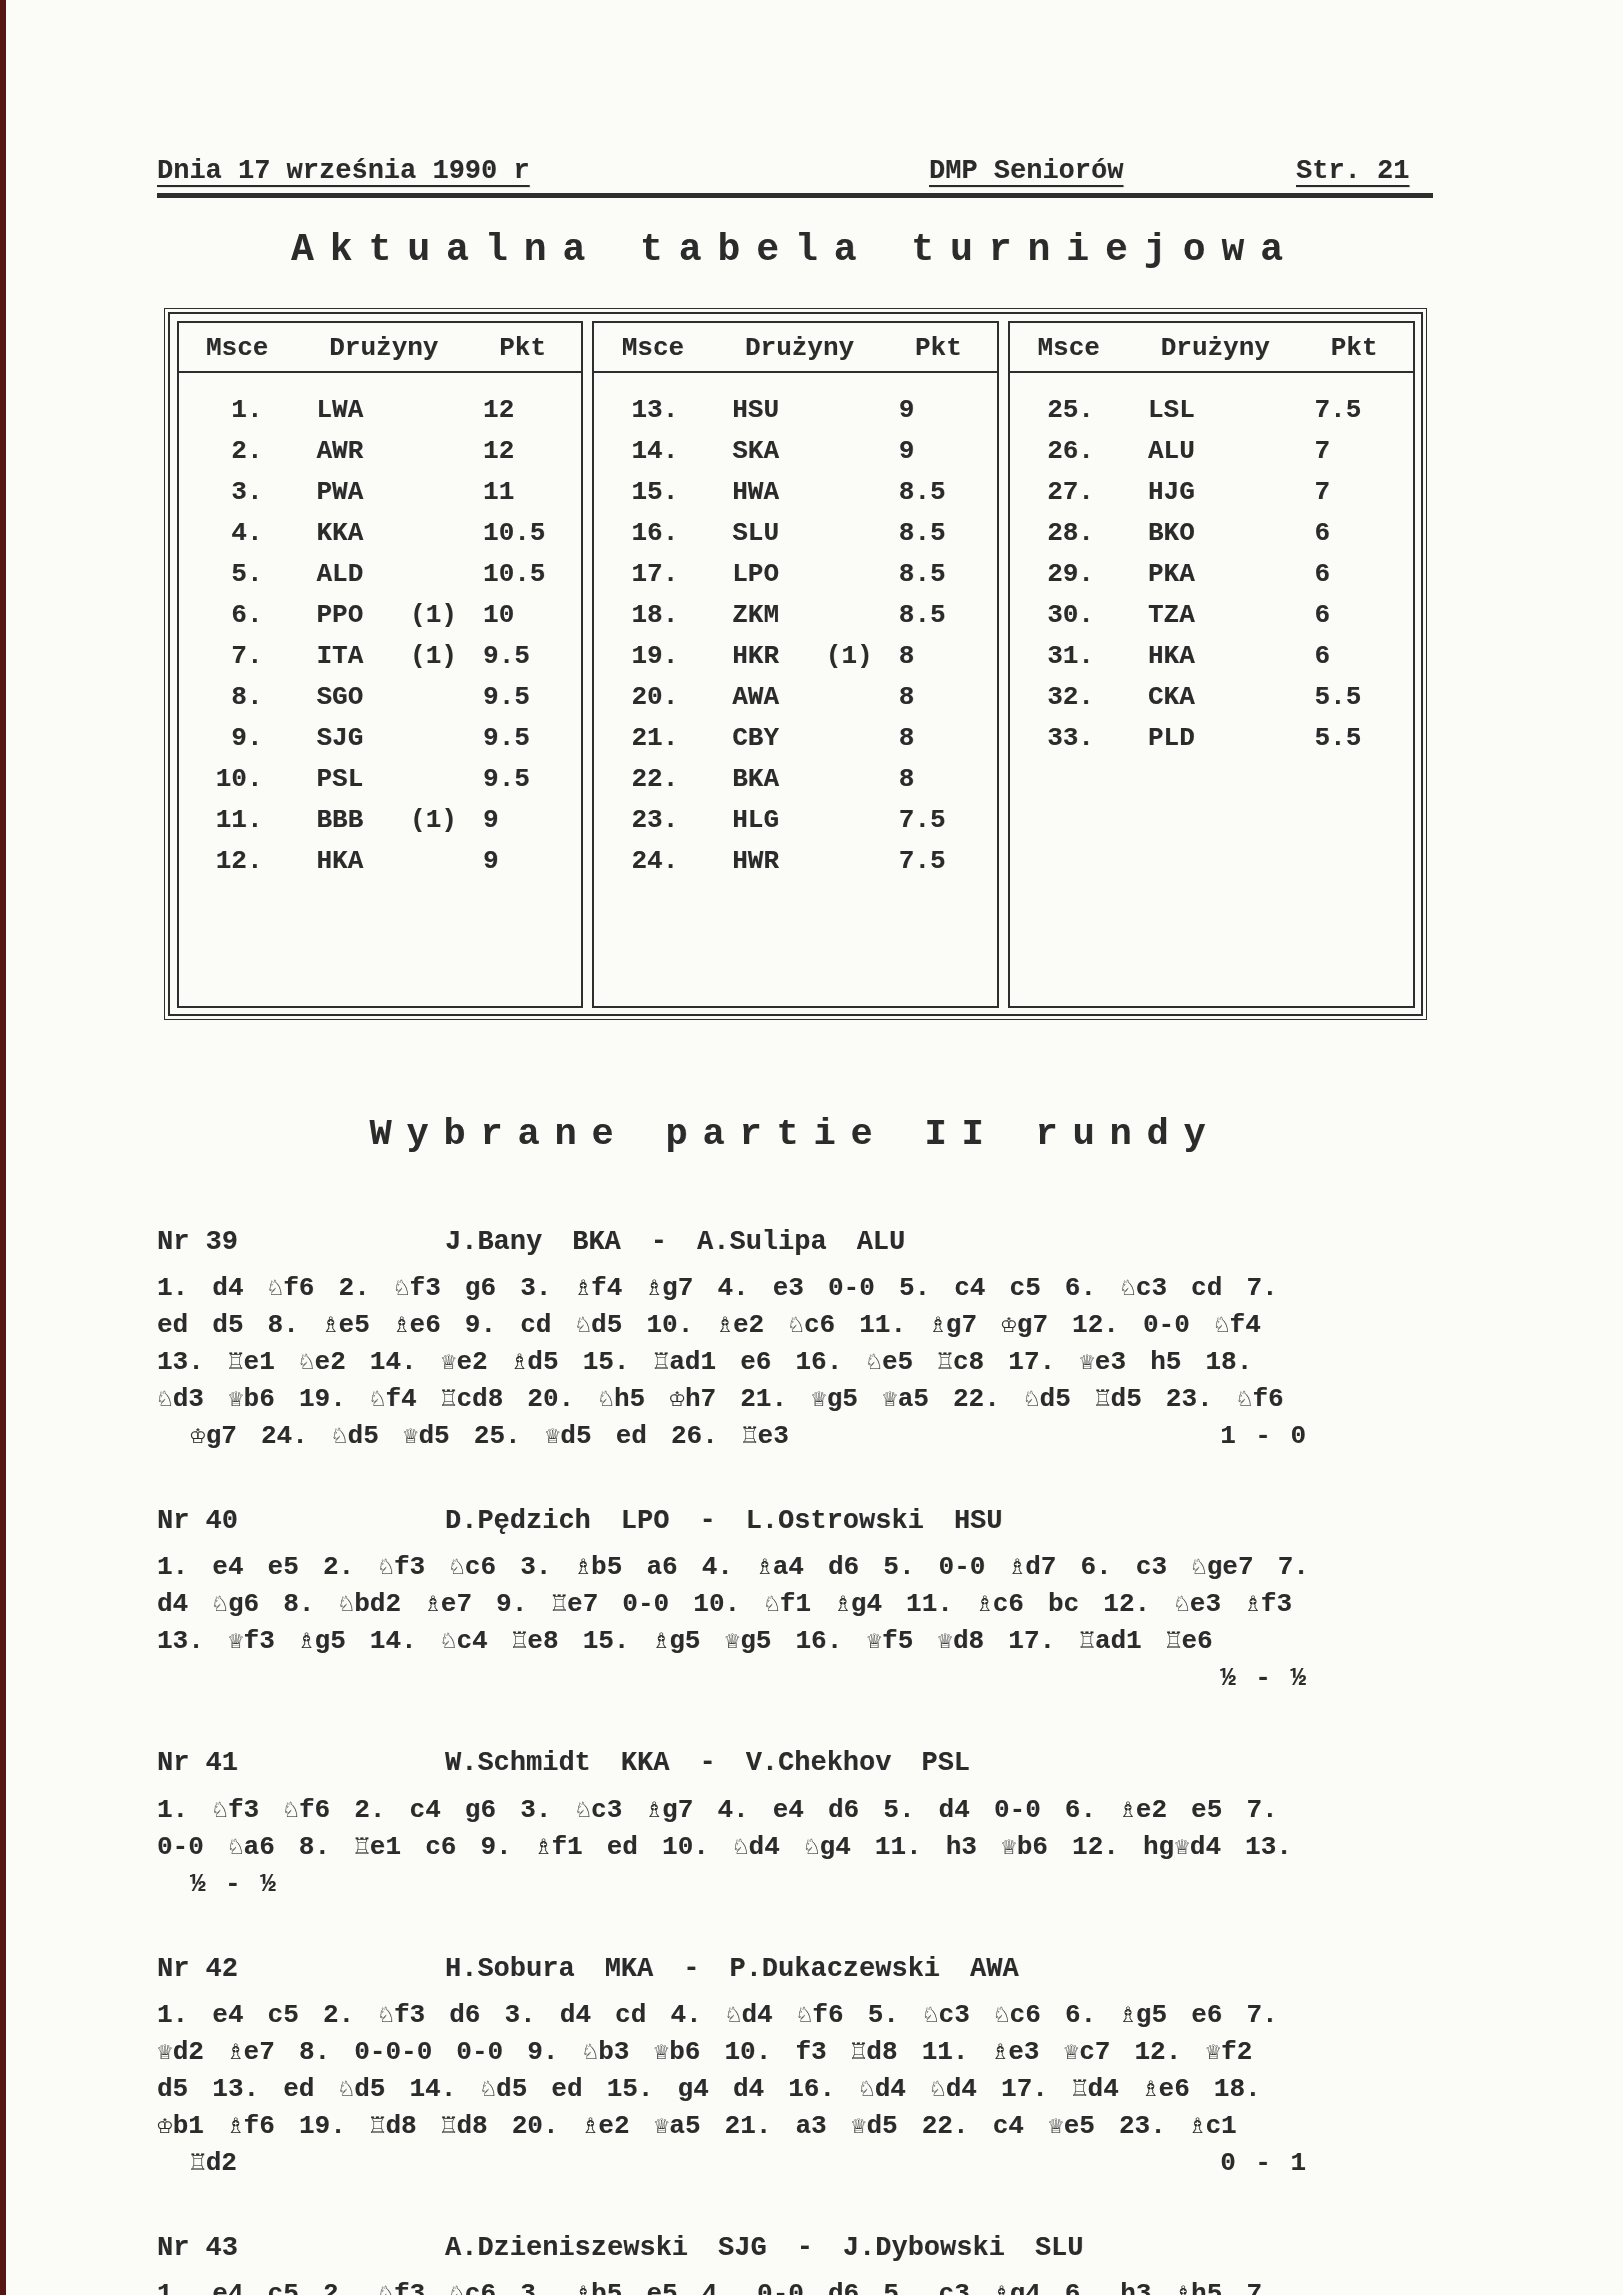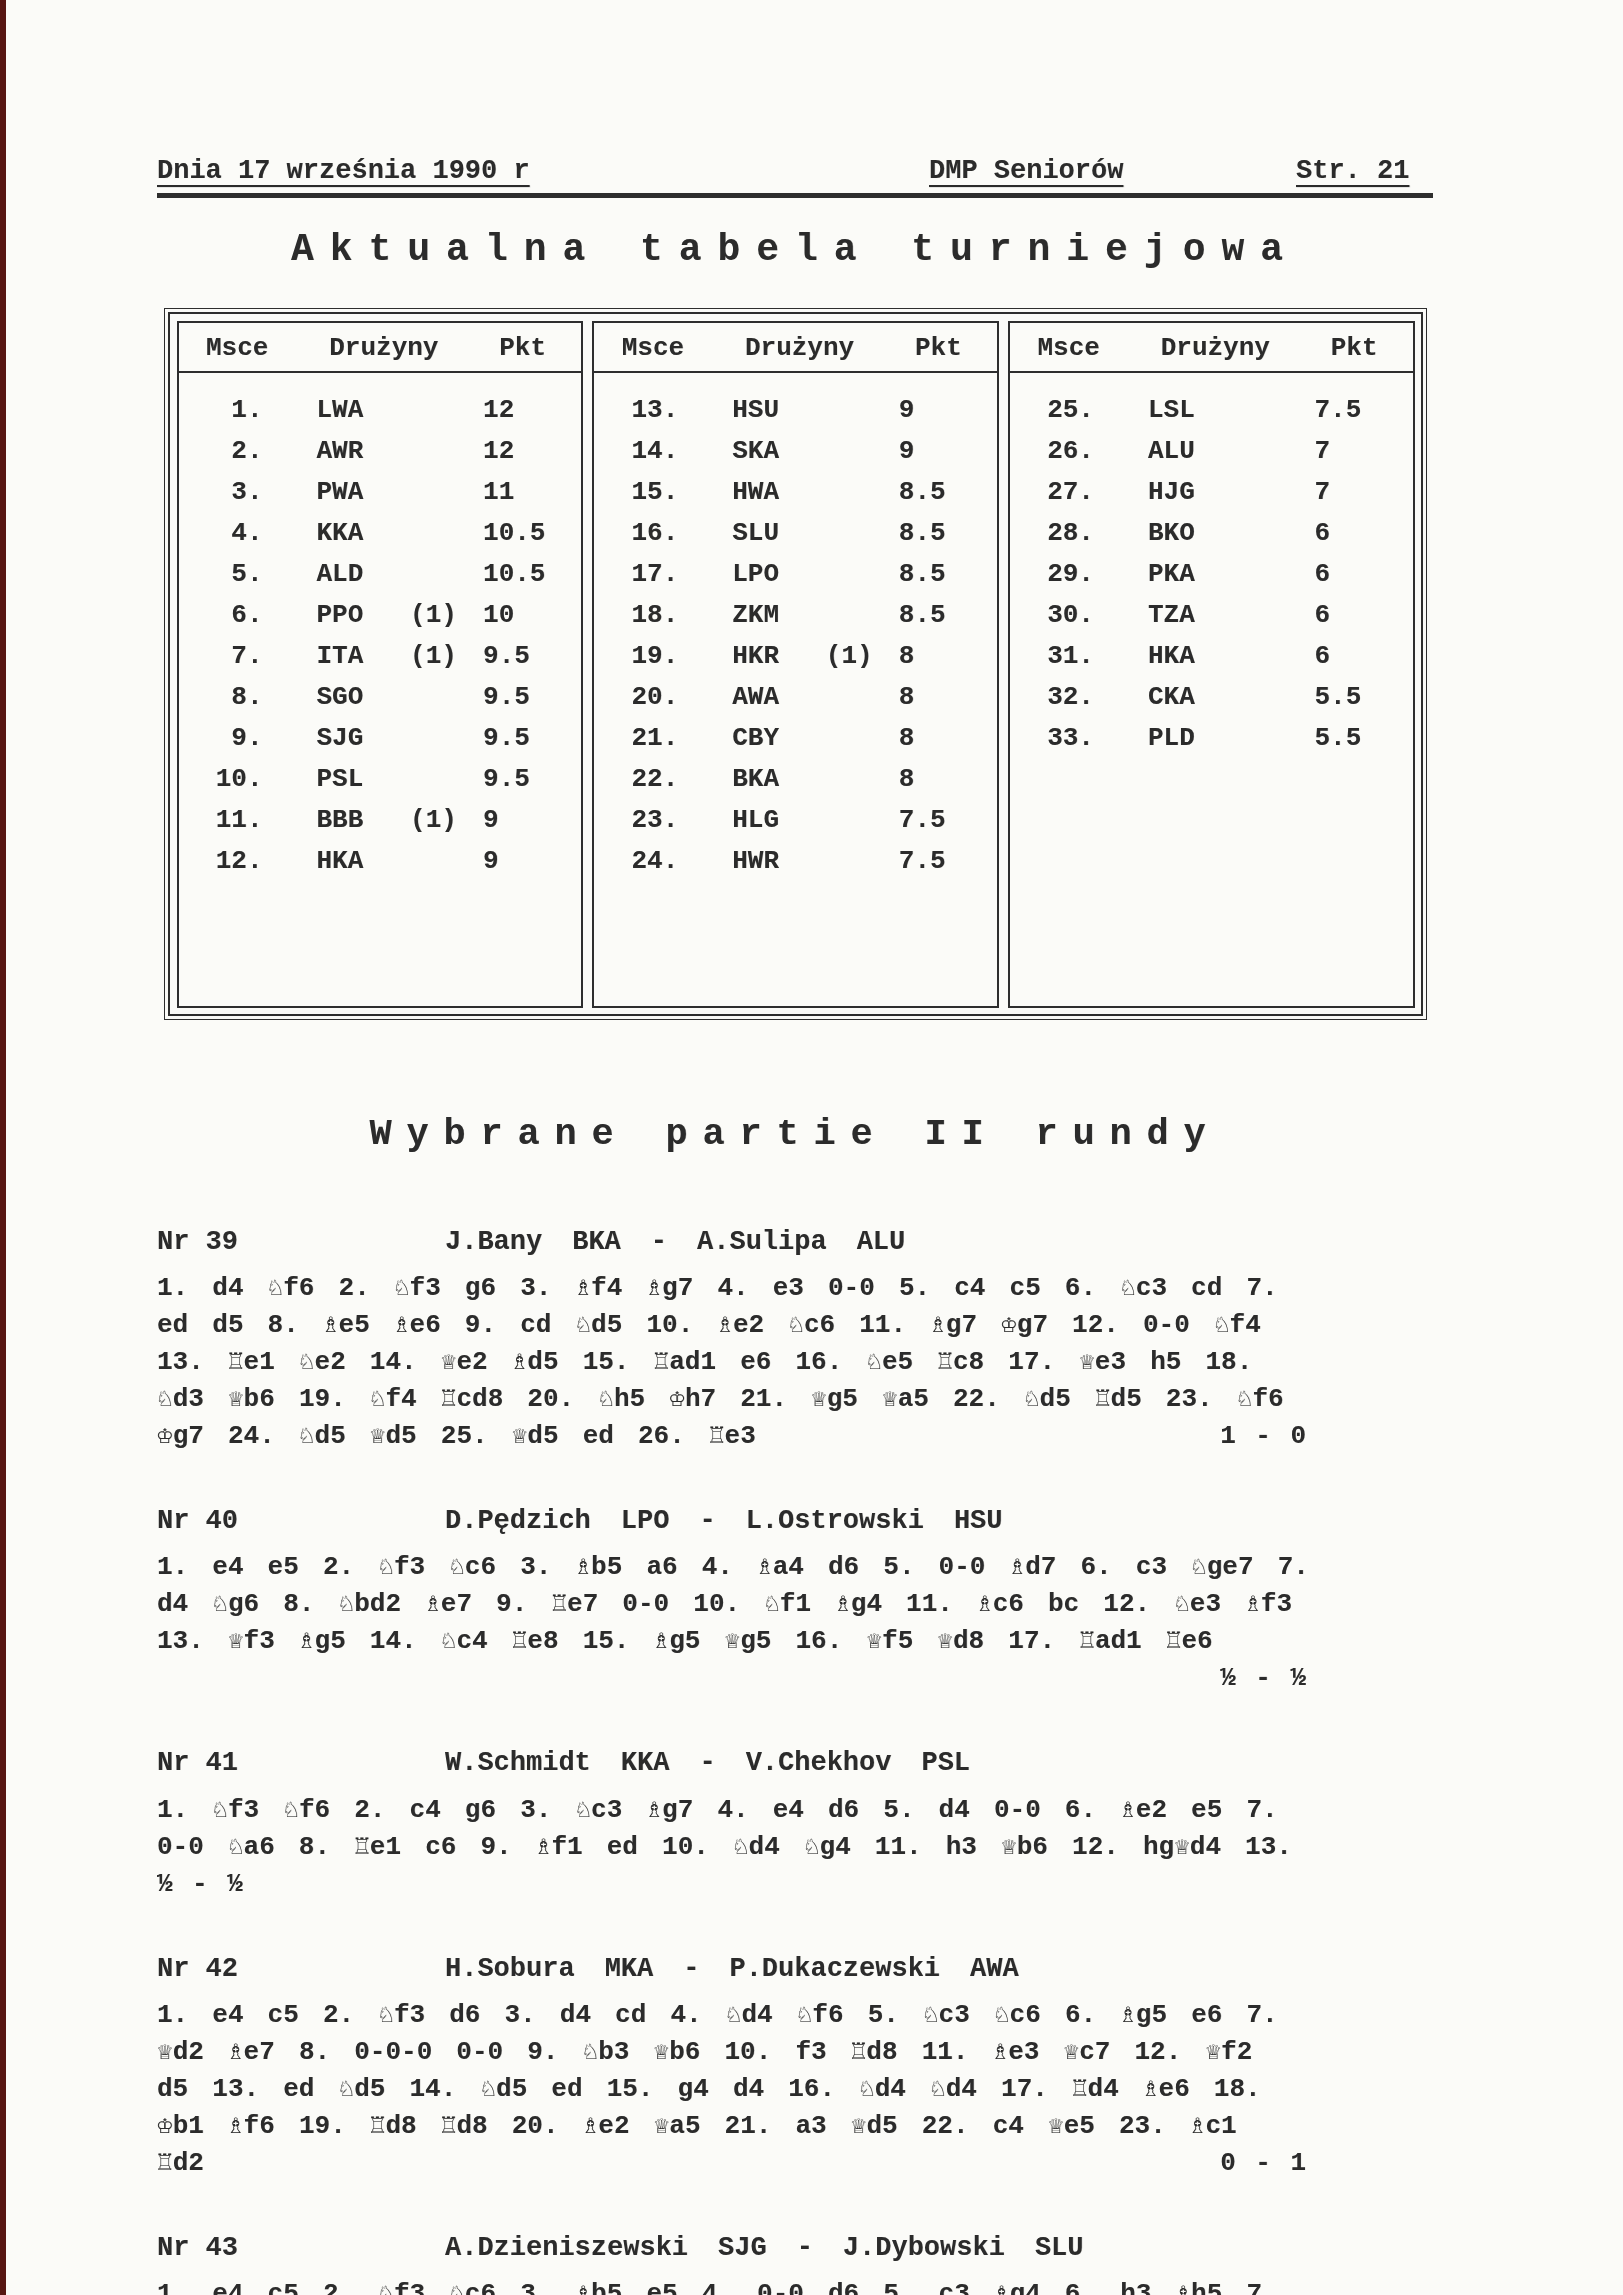--- a/index.html
+++ b/index.html
@@ -42,21 +42,21 @@
   .trow .team{padding-left:54px;}
 
   
   .games{margin:69px 183px 0 157px;font-size:26px;}
   .game{margin-bottom:48px;}
   .game-header{display:flex;font-size:27px;margin-bottom:9.2px;line-height:37px;}
   .game-header .nr{width:134px;flex:none;}
   .game-header .players{margin-left:154px;display:flex;gap:30px;text-align:center;}
   .moves{line-height:37px;word-spacing:8.5px;}
   .move-line{white-space:pre-wrap;}
-  .final{display:flex;justify-content:space-between;padding-right:134px;}
+  .final{display:flex;justify-content:space-between;padding-right:134px;margin-left:33px;}
   .result{word-spacing:3.9px;}
 </style>
 </head>
 <body>
 
 <div class="scan-edge"></div>
 
 <div class="page-header">
   <span class="seg">Dnia 17 września 1990 r</span>
   <span class="seg">DMP Seniorów</span>

